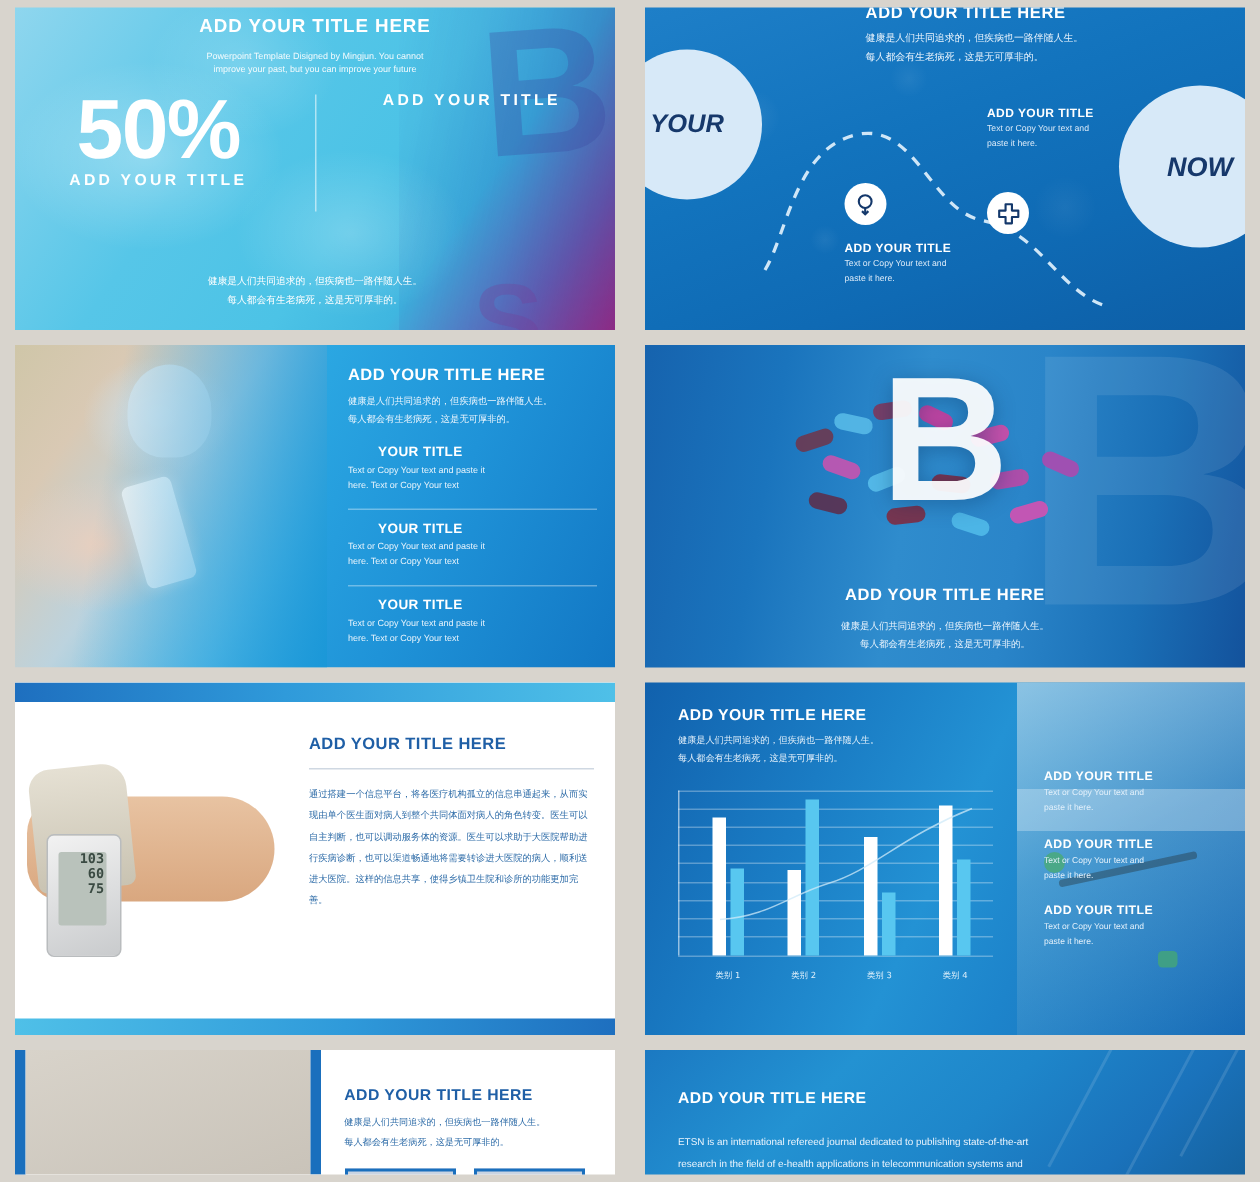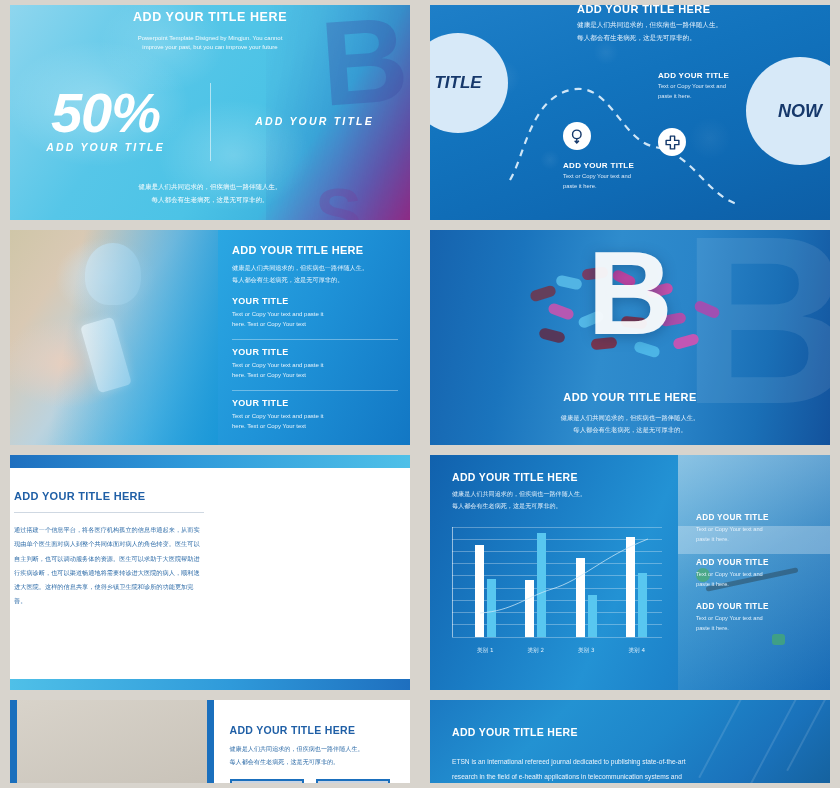--- a/index.html
+++ b/index.html
@@ -39,21 +39,21 @@
     position:absolute; right:2%; top:-6%; font-size:120px; font-weight:bold;
     color:rgba(60,70,160,.30); letter-spacing:-6px; transform:rotate(-4deg);
   }
   .s1 .ghost2 {
     position:absolute; right:12%; bottom:-16%; font-size:70px; font-weight:bold;
     color:rgba(120,60,150,.30);
   }
   .s1 .inner { position:relative; z-index:3; height:100%; text-align:center; padding-top:5px; }
   .s1 .ttl { font-size:12.5px; color:#fff; font-weight:bold; letter-spacing:.6px; }
   .s1 .sub { font-size:6px; color:rgba(255,255,255,.92); line-height:1.55; margin-top:10px; }
-  .s1 .figs { display:flex; justify-content:center; align-items:center; margin-top:26px;font-style:italic; }
+  .s1 .figs { display:flex; justify-content:center; align-items:flex-start; margin-top:6px; }
   .s1 .fig { width:46%; }
   .s1 .divline { width:1px; background:rgba(255,255,255,.55); height:78px; margin:4px 12px 0; }
   .s1 .big { font-size:56px; font-weight:bold; color:#fff; line-height:.95; letter-spacing:-1px; }
   .s1 .cap { font-size:10.5px; font-weight:bold; color:#fff; letter-spacing:2.2px; margin-top:2px; }
   .s1 .foot { position:absolute; left:0; right:0; bottom:14px; font-size:6.5px; color:#fff; line-height:1.9; }
 
   
   .s2 {
     background:
       radial-gradient(circle 26px at 18% 34%, rgba(255,255,255,.07), transparent 70%),
@@ -108,21 +108,21 @@
     background:linear-gradient(100deg, rgba(40,160,220,0) 30%, rgba(40,160,220,.55) 68%, rgba(25,150,215,.92) 100%);
   }
   .s3 .txt {
     width:48%; height:100%; padding:14px 12px 8px 14px; color:#fff;
     background:linear-gradient(115deg,#2ba7e2 0%, #1f93d8 45%, #1277c4 100%);
   }
   .s3 .ttl { font-size:11px; font-weight:bold; letter-spacing:.3px; }
   .s3 .cn1 { font-size:6.2px; line-height:2.0; margin-top:6px; color:#eaf5fd; }
   .s3 .blk { margin-top:9px; }
   .s3 .blk + .blk { border-top:1px solid rgba(255,255,255,.35); padding-top:7px; }
-  .s3 .bt { font-size:9px; font-weight:bold; letter-spacing:.3px; }
+  .s3 .bt { font-size:9px; font-weight:bold; letter-spacing:.3px;margin-left:20px; }
   .s3 .bb { font-size:6px; line-height:1.75; margin-top:3px; color:#e6f3fc; }
 
   
   .s4 {
     background:linear-gradient(100deg,#1663ae 0%, #1a74bd 22%, #2f8ccd 44%, #2a85c9 62%, #1a6fb6 82%, #13529c 100%);
     position:relative;
   }
   .s4 .ghostB {
     position:absolute; right:-6%; top:-14%; font-size:240px; font-weight:bold;
     color:rgba(255,255,255,.09); line-height:1;
@@ -260,21 +260,21 @@
 
       <div class="hdr">
         <div class="ttl">ADD  YOUR TITLE HERE</div>
         <div class="cn1 cn">
           <div>健康是人们共同追求的，但疾病也一路伴随人生。</div>
           <div>每人都会有生老病死，这是无可厚非的。</div>
         </div>
       </div>
 
       <div class="circ circ-past">
-        <span>TITLE</span>
+        <span>YOUR</span>
       </div>
       <div class="circ circ-now">
         <span>NOW</span>
       </div>
 
       <div class="node n1">
         <svg width="17" height="17" viewBox="0 0 24 24">
           <circle cx="11" cy="9" r="6" fill="none" stroke="#14386b" stroke-width="2"></circle>
           <line x1="11" y1="15" x2="11" y2="21" stroke="#14386b" stroke-width="2"></line>
           <polyline points="8,18 11,21 14,18" fill="none" stroke="#14386b" stroke-width="2"></polyline>
@@ -366,20 +366,30 @@
         <div>健康是人们共同追求的，但疾病也一路伴随人生。</div>
         <div>每人都会有生老病死，这是无可厚非的。</div>
       </div>
     </div>
   </div>
 
   <div class="cell">
     <div class="slide s5">
       <div class="barTop"></div>
       <div class="body">
+        <div class="ph">
+          <div class="arm"></div>
+          <div class="cuff"></div>
+          <div class="dev"></div>
+          <div class="scr">
+            <div>103</div>
+            <div>60</div>
+            <div>75</div>
+          </div>
+        </div>
         <div class="tx">
           <div class="ttl">ADD  YOUR TITLE HERE</div>
           <div class="rule"></div>
           <div class="cn1 cn">通过搭建一个信息平台，将各医疗机构孤立的信息串通起来，从而实现由单个医生面对病人到整个共同体面对病人的角色转变。医生可以自主判断，也可以调动服务体的资源。医生可以求助于大医院帮助进行疾病诊断，也可以渠道畅通地将需要转诊进大医院的病人，顺利送进大医院。这样的信息共享，使得乡镇卫生院和诊所的功能更加完善。</div>
         </div>
       </div>
       <div class="barBot"></div>
     </div>
   </div>
 

